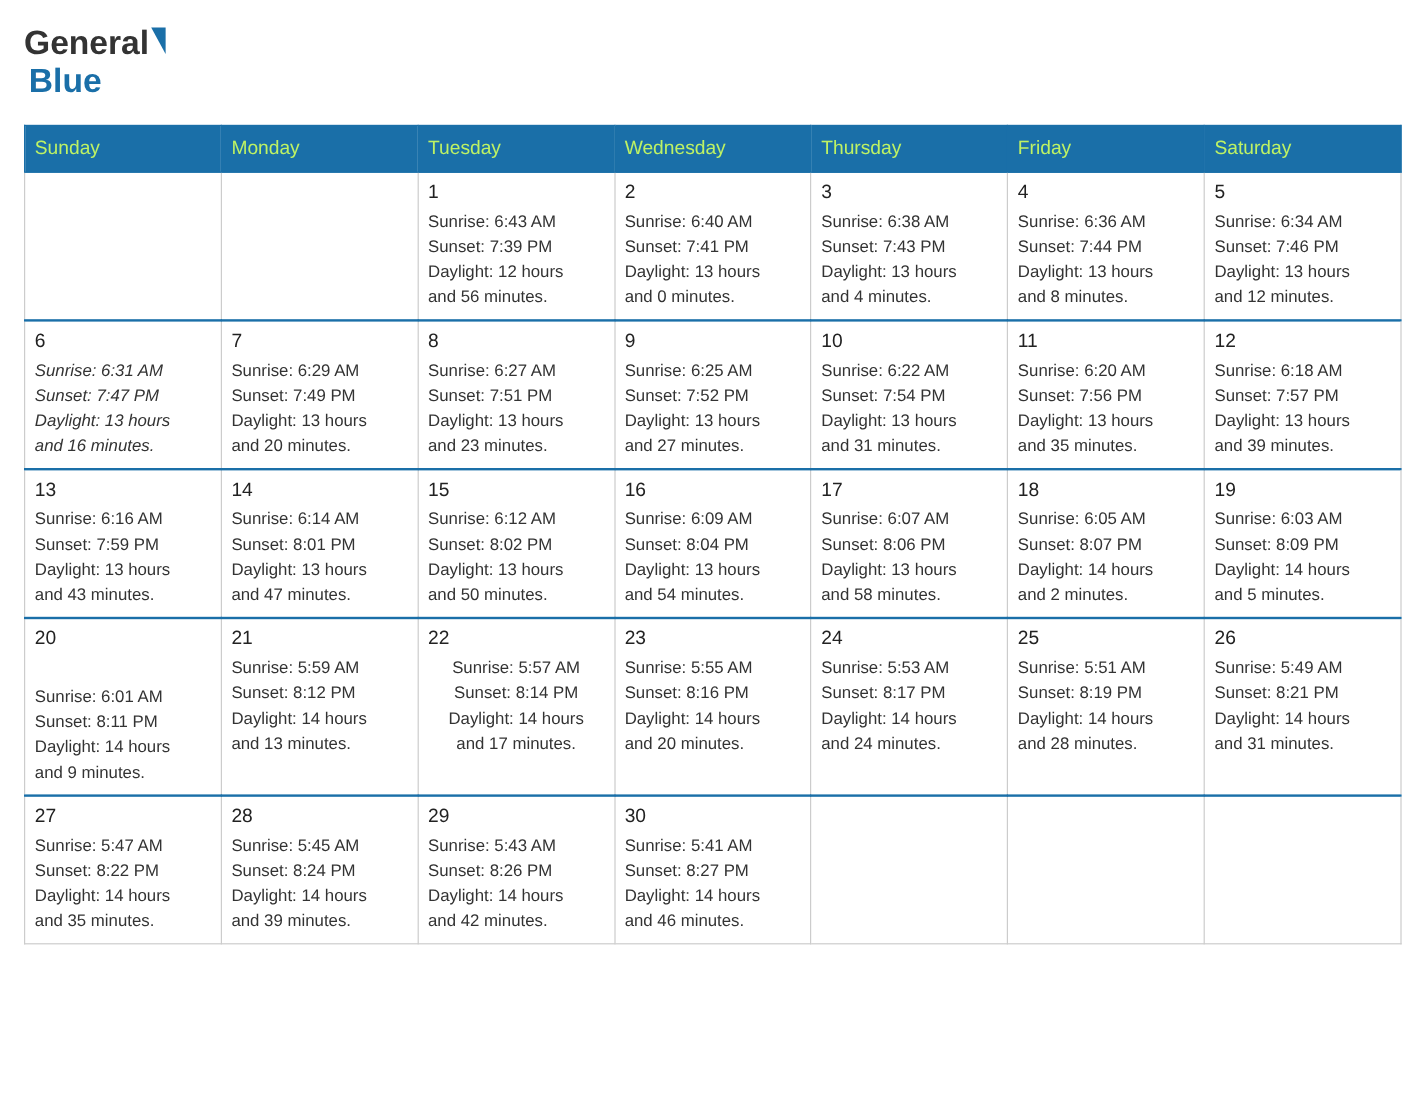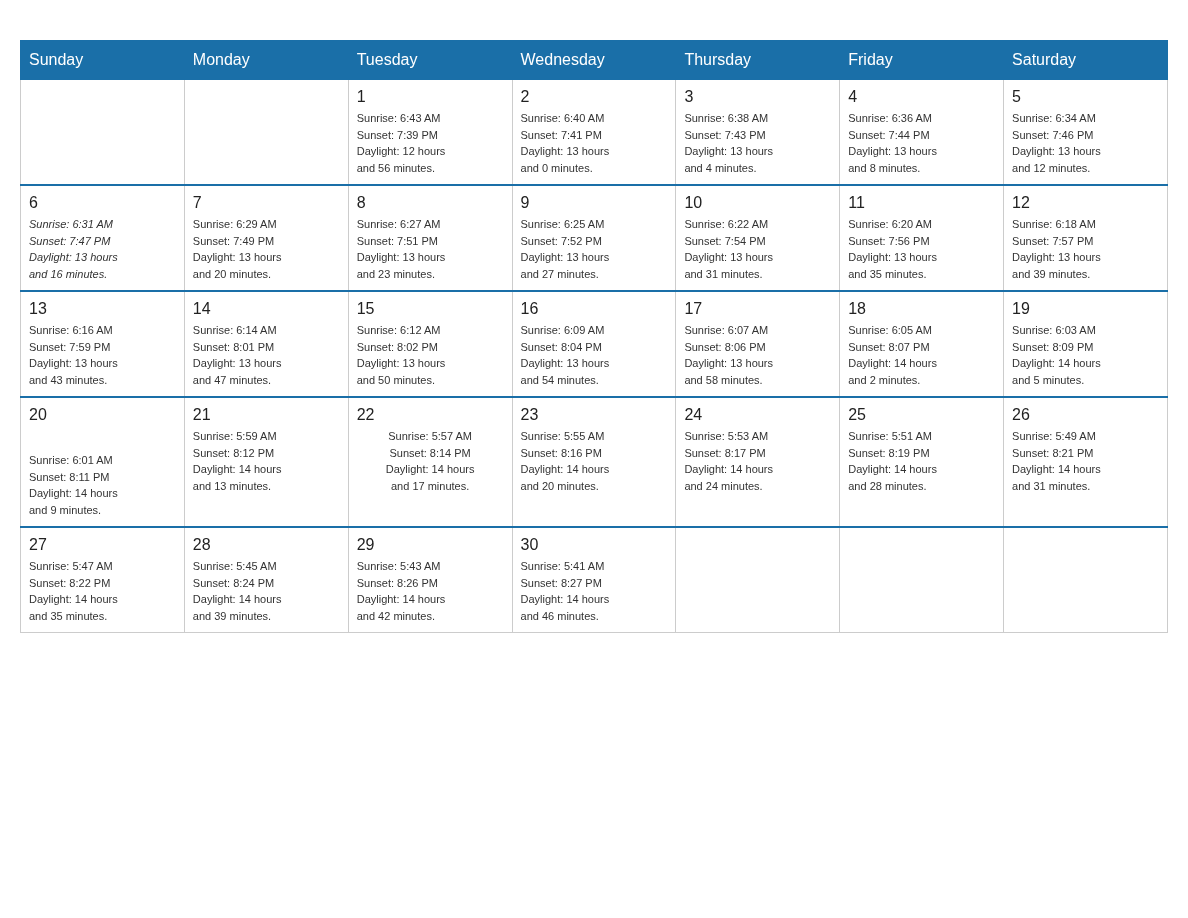--- a/index.html
+++ b/index.html
@@ -57,21 +57,21 @@
       font-weight: normal;
       color: #555;
     }
     .calendar {
       width: 100%;
       border-collapse: collapse;
       border: 1px solid #aaa;
     }
     .calendar thead tr {
       background-color: #1a6fa8;
-      color: #ffffff;
+      color: #bef264;
     }
     .calendar thead th {
       padding: 10px 8px;
       text-align: left;
       font-size: 16px;
       font-weight: normal;
       border: 1px solid #1a6fa8;
     }
     .calendar tbody td {
       vertical-align: top;
@@ -81,38 +81,45 @@
       min-height: 100px;
     }
     .day-number {
       font-size: 16px;
       font-weight: normal;
       color: #222;
       display: block;
       margin-bottom: 4px;
     }
     .day-info {
-      font-size: 11px;
+      font-size: 14px;
       color: #333;
       line-height: 1.5;
     }
     .empty-cell {
       background: #fff;
     }
     tbody tr {
       border-bottom: 2px solid #1a6fa8;
     }
     tbody tr:last-child {
       border-bottom: none;
     }
   </style>
 </head>
 <body>
 
 <div class="header">
+  <div class="logo">
+    <div class="logo-text">
+      <span class="logo-general">General</span>
+      <div class="logo-triangle"></div>
+    </div>
+    <span class="logo-blue">Blue</span>
+  </div>
 </div>
 
 <table class="calendar">
   <thead>
     <tr>
     <th>Sunday</th>
         <th>Monday</th>
         <th>Tuesday</th>
         <th>Wednesday</th>
         <th>Thursday</th>

